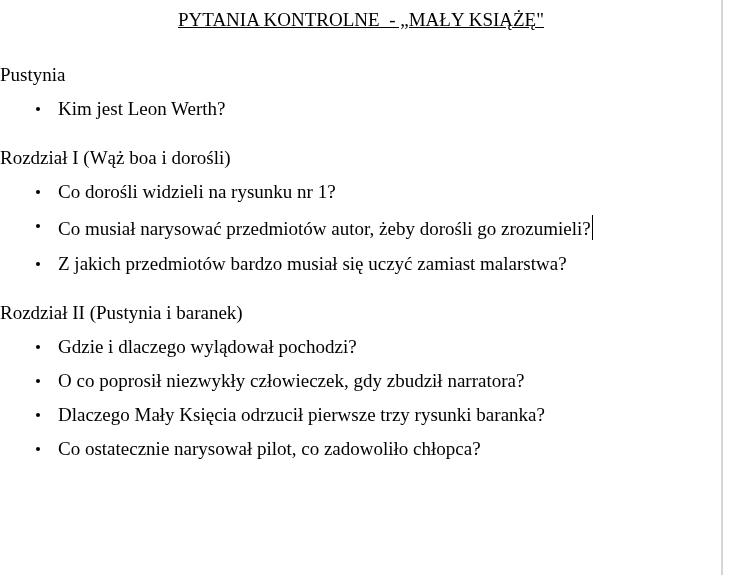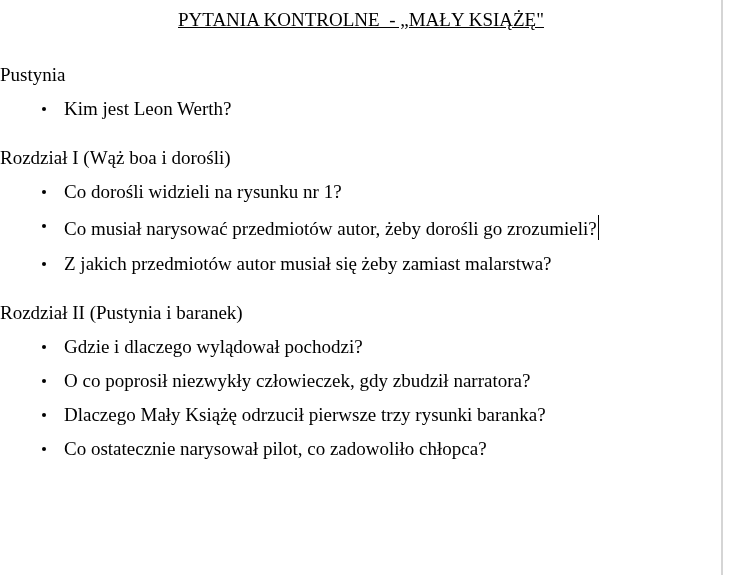--- a/index.html
+++ b/index.html
@@ -43,21 +43,21 @@
     white-space: pre-wrap;
   }
   .section-heading {
     margin: 28px 0 0 0;
     font-size: 19px;
     line-height: 21px;
     font-weight: normal;
   }
   ul.bullet-list {
     list-style: none;
-    margin: 13px 0 0 8px;
+    margin: 13px 0 0 2px;
     padding: 0;
   }
   ul.bullet-list li {
     position: relative;
     margin: 0 0 13px 0;
     padding: 0 10px 0 56px;
     font-size: 19px;
     line-height: 21px;
   }
   .bullet-dot {
@@ -103,39 +103,39 @@
       <li>
         <span class="bullet-dot"></span>
         <span>Co dorośli widzieli na rysunku nr 1?</span>
       </li>
       <li>
         <span class="bullet-dot"></span>
         <span>Co musiał narysować przedmiotów autor, żeby dorośli go zrozumieli?</span><span class="text-cursor"></span>
       </li>
       <li>
         <span class="bullet-dot"></span>
-        <span>Z jakich przedmiotów autor musiał się żeby zamiast malarstwa?</span>
+        <span>Z jakich przedmiotów bardzo musiał się uczyć zamiast malarstwa?</span>
       </li>
     </ul>
   </div>
 
   <div class="doc-section">
     <h2 class="section-heading">Rozdział II (Pustynia i baranek)</h2>
     <ul class="bullet-list">
       <li>
         <span class="bullet-dot"></span>
         <span>Gdzie i dlaczego wylądował pochodzi?</span>
       </li>
       <li>
         <span class="bullet-dot"></span>
         <span>O co poprosił niezwykły człowieczek, gdy zbudził narratora?</span>
       </li>
       <li>
         <span class="bullet-dot"></span>
-        <span>Dlaczego Mały Książę odrzucił pierwsze trzy rysunki baranka?</span>
+        <span>Dlaczego Mały Księcia odrzucił pierwsze trzy rysunki baranka?</span>
       </li>
       <li>
         <span class="bullet-dot"></span>
         <span>Co ostatecznie narysował pilot, co zadowoliło chłopca?</span>
       </li>
     </ul>
   </div>
 
 
 </div>

